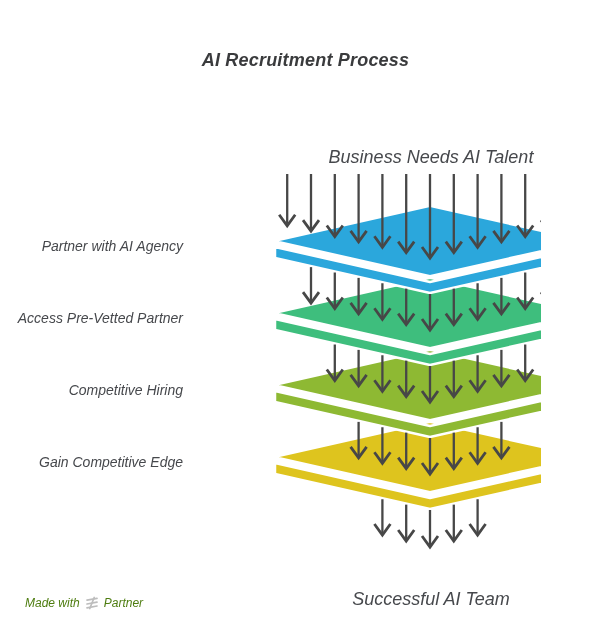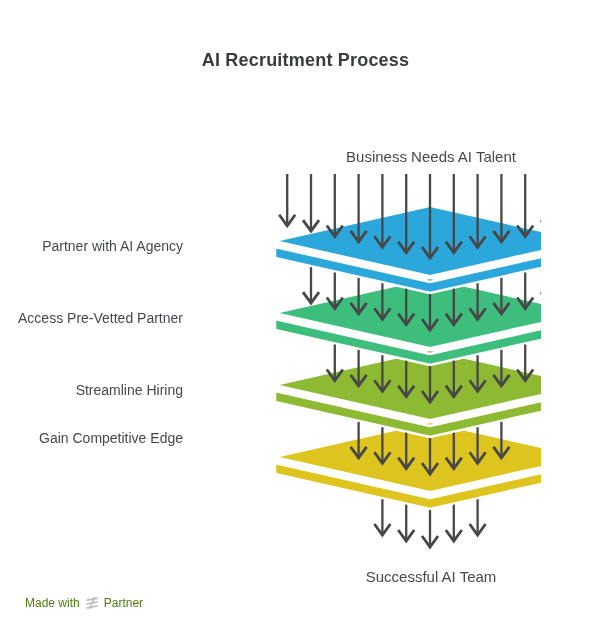--- a/index.html
+++ b/index.html
@@ -2,35 +2,36 @@
 <html><head>
 <meta charset="utf-8">
 <style>
   html,body{margin:0;padding:0;background:#ffffff;}
   #canvas{
     position:relative;
     width:541px;height:636px;
     background:#ffffff;
     overflow:hidden;
     font-family:"Liberation Sans","DejaVu Sans",sans-serif;
+    font-style:italic;
   }
   #diagram-svg{position:absolute;left:0;top:0;}
   .page-title{
     position:absolute;left:0;top:50px;width:611px;
     text-align:center;
     font-size:18px;font-weight:bold;color:#3a3b3d;
     letter-spacing:.2px;
   }
   .flow-label{
     position:absolute;left:271px;width:320px;
     text-align:center;
-    font-size:15px;color:#46484c;line-height:22px;
+    font-size:18px;color:#46484c;line-height:22px;
   }
   .flow-label.input{top:146px;}
-  .flow-label.output{top:566px;}
+  .flow-label.output{top:588px;}
   .layer-label{
     position:absolute;right:358px;
     white-space:nowrap;text-align:right;
     font-size:14px;color:#46484c;line-height:22px;
   }
   .watermark{
     position:absolute;left:25px;top:596px;
     display:flex;align-items:center;gap:5px;
     font-size:12px;color:#4d7c0f;
   }
@@ -239,22 +240,22 @@
         <polyline points="469.6,524 477.6,535 485.6,524" fill="none" stroke="#474747" stroke-width="2.8" stroke-linejoin="miter"></polyline>
       </g>
     </svg>
 
   <div class="page-title">AI Recruitment Process</div>
 
   <div class="flow-label input">Business Needs AI Talent</div>
 
   <div class="layer-label" style="top:235px;">Partner with AI Agency</div>
   <div class="layer-label" style="top:307px;">Access Pre-Vetted Partner</div>
-  <div class="layer-label" style="top:379px;">Streamline Hiring</div>
-  <div class="layer-label" style="top:427px;">Gain Competitive Edge</div>
+  <div class="layer-label" style="top:379px;">Competitive Hiring</div>
+  <div class="layer-label" style="top:451px;">Gain Competitive Edge</div>
 
   <div class="flow-label output">Successful AI Team</div>
 
   <div class="watermark">
     <span>Made with</span>
     <span>
       <svg width="14" height="14" viewBox="0 0 14 14">
         <g stroke="#bdbdbd" stroke-width="1.7" fill="none" stroke-linecap="round">
           <path d="M2 4.2 L12 2.4"></path>
           <path d="M2 8 L12 6.2"></path>

